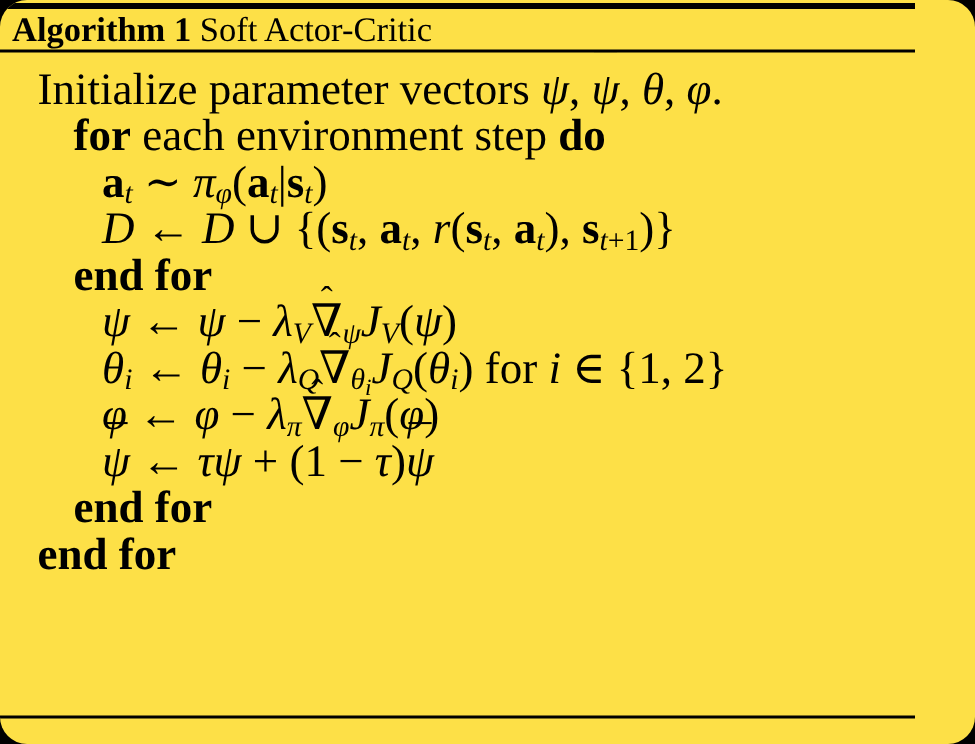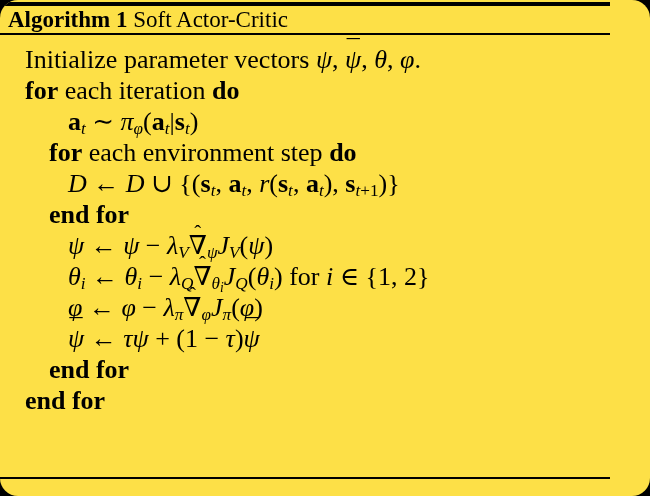--- a/index.html
+++ b/index.html
@@ -35,21 +35,21 @@
   }
   .algo-body {
     position: absolute;
     top: 44px;
     left: 0;
     right: 0;
   }
   .line {
     height: 31px;
     line-height: 31px;
-    font-size: 26px;
+    font-size: 30px;
     white-space: nowrap;
     font-family: "Liberation Serif", "DejaVu Serif", "DejaVu Sans", serif;
   }
   .ind1 { padding-left: 25px; }
   .ind2 { padding-left: 49px; }
   .ind3 { padding-left: 68px; }
   .b  { font-weight: bold; }
   .it { font-style: italic; }
   .sub {
     font-size: 66%;
@@ -79,23 +79,22 @@
 <body>
 
 <div class="page">
   <div class="rule rule-top"></div>
   <div class="algo-title">
     <span class="b">Algorithm 1</span><span> Soft Actor-Critic</span>
   </div>
   <div class="rule rule-title"></div>
   <div class="algo-body">
       <div class="line ind1"><span>Initialize parameter vectors </span><span class="it">ψ</span><span>, </span><span class="accent"><span class="mark mark-bar">¯</span><span class="it">ψ</span></span><span>, </span><span class="it">θ</span><span>, </span><span class="it">φ</span><span>.</span></div>
-      <div class="line ind1"><span class="b">for</span><span> each iteration </span><span class="b">do</span></div>
+      <div class="line ind2"><span class="b">for</span><span> each environment step </span><span class="b">do</span></div>
       <div class="line ind3"><span class="b">a</span><span class="it sub">t</span><span> ∼ </span><span class="it">π</span><span class="it sub">φ</span><span>(</span><span class="b">a</span><span class="it sub">t</span><span>|</span><span class="b">s</span><span class="it sub">t</span><span>)</span></div>
-      <div class="line ind2"><span class="b">for</span><span> each environment step </span><span class="b">do</span></div>
       <div class="line ind3"><span class="it">D</span><span> ← </span><span class="it">D</span><span> ∪ {(</span><span class="b">s</span><span class="it sub">t</span><span>, </span><span class="b">a</span><span class="it sub">t</span><span>, </span><span class="it">r</span><span>(</span><span class="b">s</span><span class="it sub">t</span><span>, </span><span class="b">a</span><span class="it sub">t</span><span>), </span><span class="b">s</span><span class="it sub">t</span><span class="sub">+1</span><span>)}</span></div>
       <div class="line ind2"><span class="b">end for</span></div>
       <div class="line ind3"><span class="it">ψ</span><span> ← </span><span class="it">ψ</span><span> − </span><span class="it">λ</span><span class="it sub">V</span><span class="accent"><span class="mark mark-hat">ˆ</span><span>∇</span></span><span class="it sub">ψ</span><span class="it">J</span><span class="it sub">V</span><span>(</span><span class="it">ψ</span><span>)</span></div>
       <div class="line ind3"><span class="it">θ</span><span class="it sub">i</span><span> ← </span><span class="it">θ</span><span class="it sub">i</span><span> − </span><span class="it">λ</span><span class="it sub">Q</span><span class="accent"><span class="mark mark-hat">ˆ</span><span>∇</span></span><span class="it sub">θ</span><span class="it sub2">i</span><span class="it">J</span><span class="it sub">Q</span><span>(</span><span class="it">θ</span><span class="it sub">i</span><span>)</span><span> for </span><span class="it">i</span><span> ∈ {1, 2}</span></div>
       <div class="line ind3"><span class="it">φ</span><span> ← </span><span class="it">φ</span><span> − </span><span class="it">λ</span><span class="it sub">π</span><span class="accent"><span class="mark mark-hat">ˆ</span><span>∇</span></span><span class="it sub">φ</span><span class="it">J</span><span class="it sub">π</span><span>(</span><span class="it">φ</span><span>)</span></div>
       <div class="line ind3"><span class="accent"><span class="mark mark-bar">¯</span><span class="it">ψ</span></span><span> ← </span><span class="it">τ</span><span class="it">ψ</span><span> + (1 − </span><span class="it">τ</span><span>)</span><span class="accent"><span class="mark mark-bar">¯</span><span class="it">ψ</span></span></div>
       <div class="line ind2"><span class="b">end for</span></div>
       <div class="line ind1"><span class="b">end for</span></div>
     </div>
   <div class="rule rule-bottom"></div>

